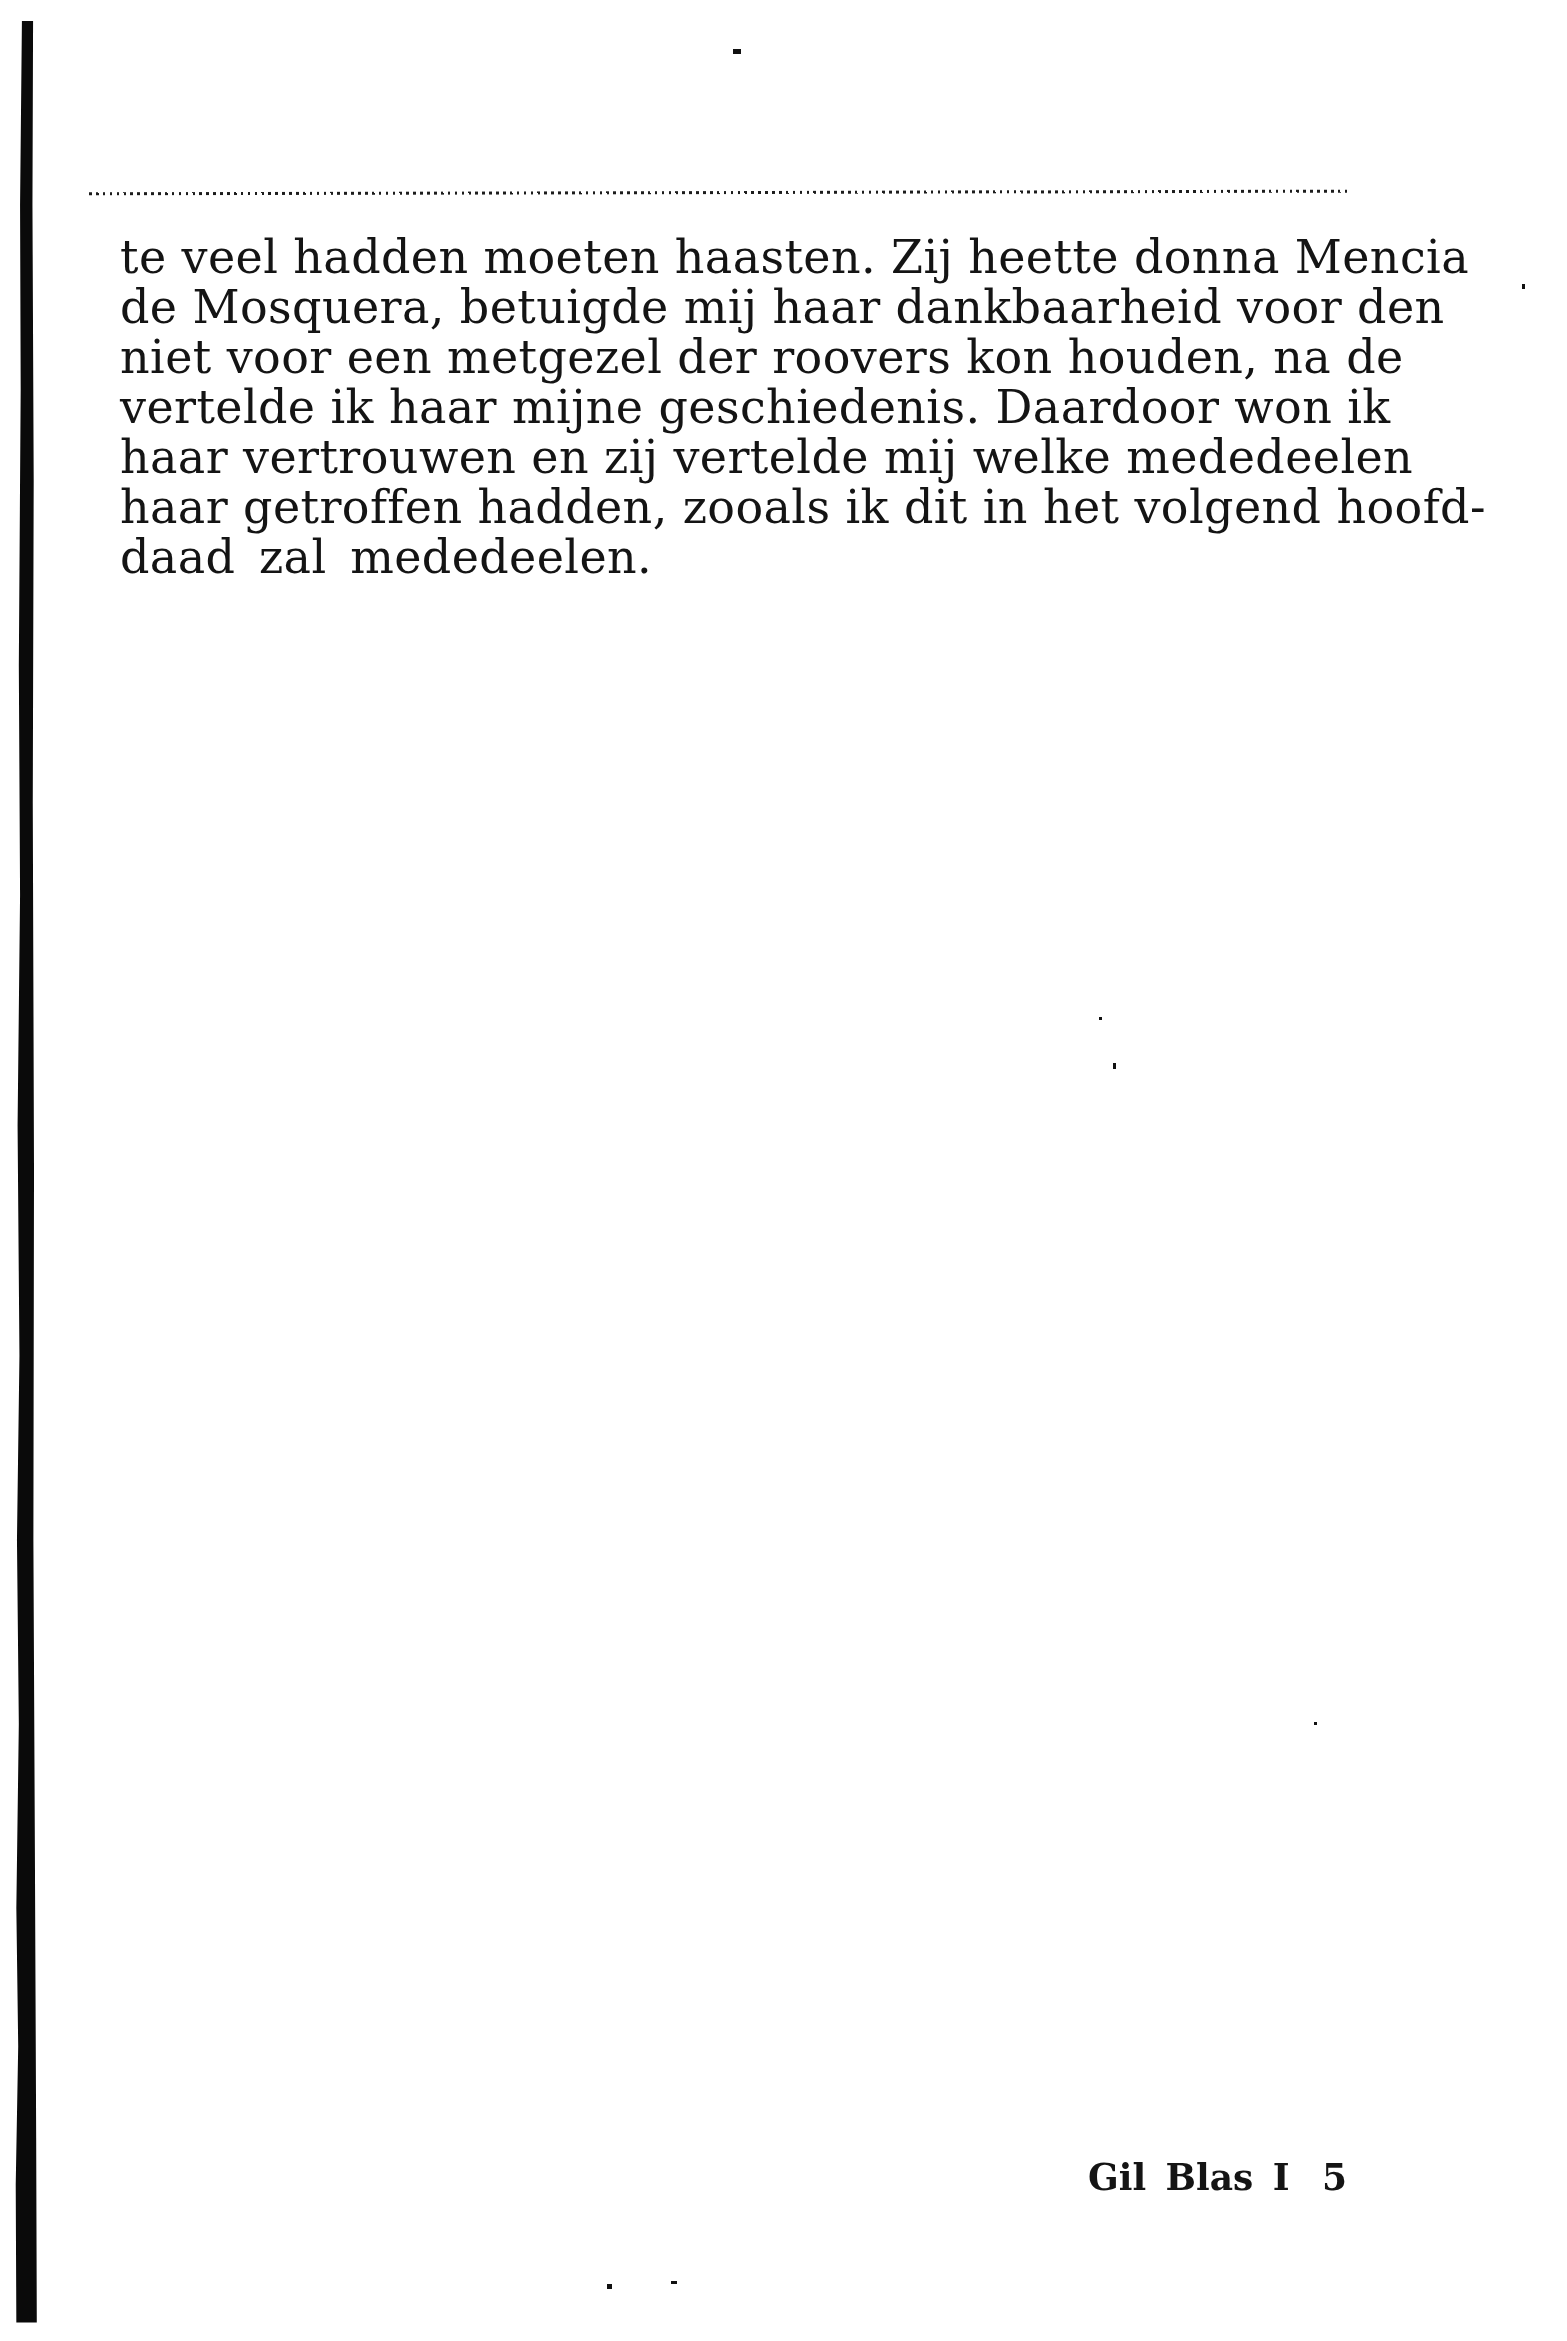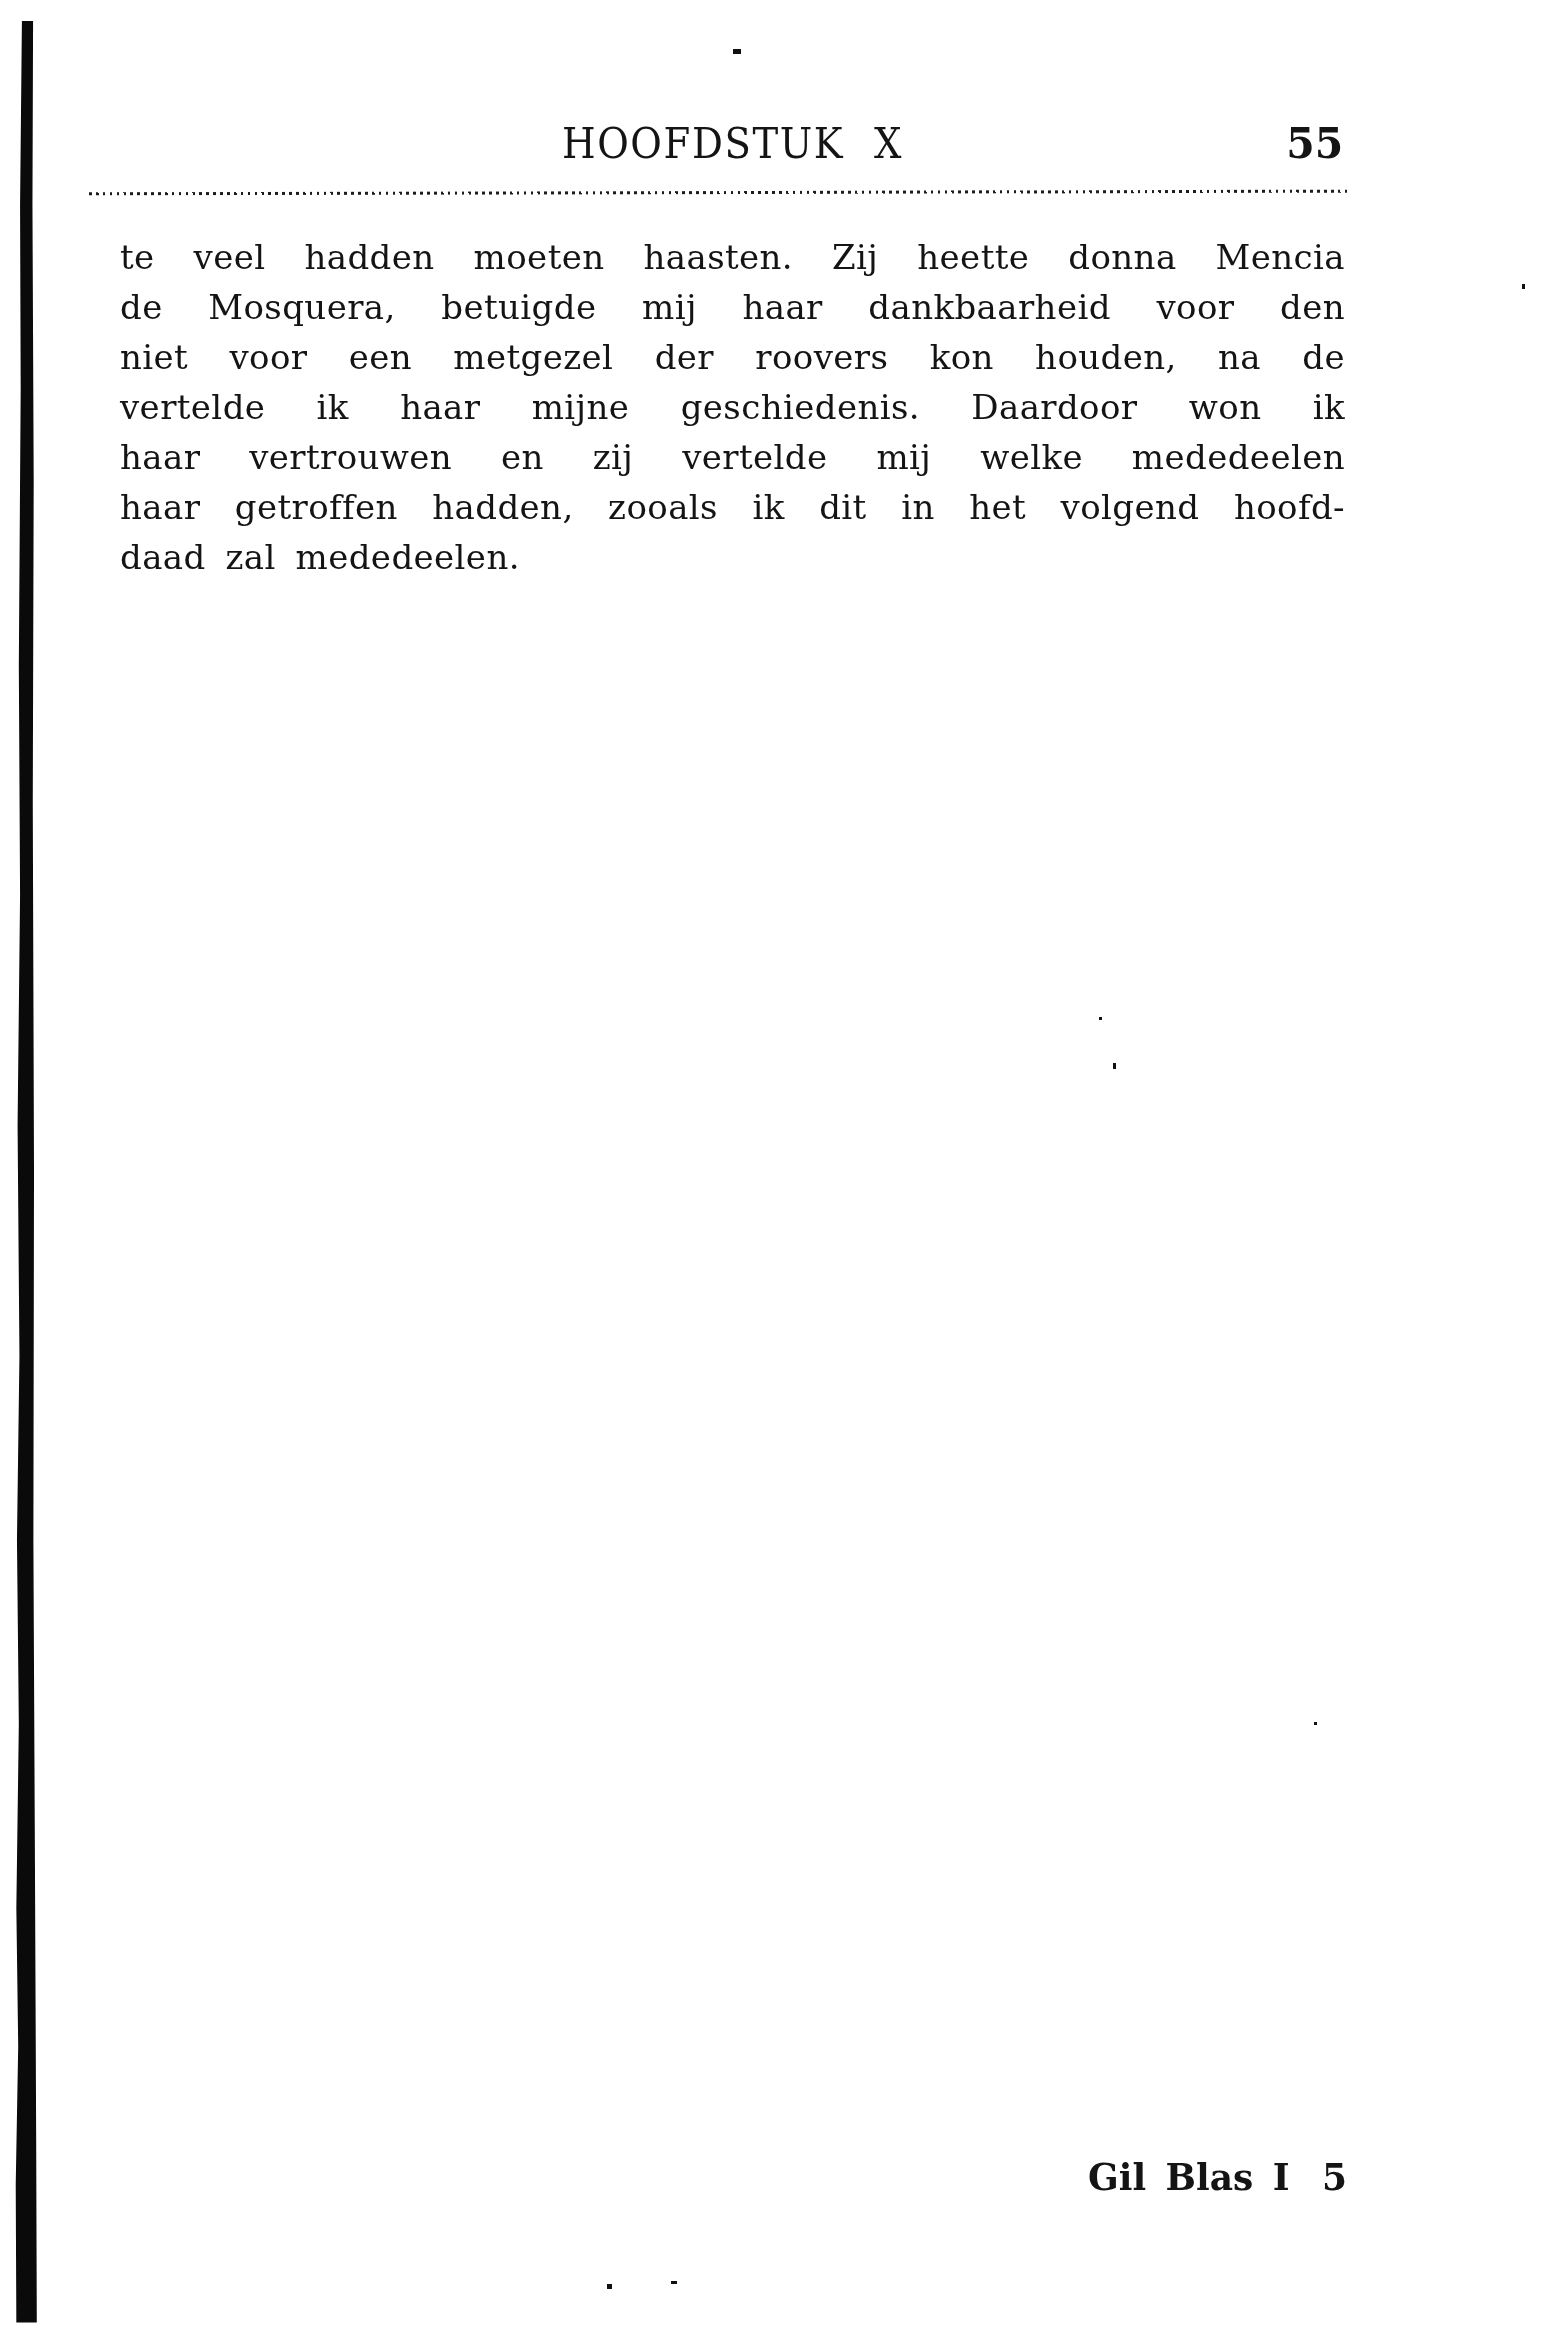--- a/index.html
+++ b/index.html
@@ -70,21 +70,21 @@
       #1c1c1c 0px, #1c1c1c 2.6px,
       transparent 2.6px, transparent 6.9px);
     transform: rotate(-0.12deg);
   }
 
   .paragraph {
     position: absolute;
     left: 120px;
     top: 232px;
     width: 1225px;
-    font-size: 34px;
+    font-size: 46px;
     line-height: 50px;
   }
   .text-line {
     height: 50px;
     text-align: justify;
     text-align-last: justify;
     white-space: nowrap;
     letter-spacing: 0.4px;
   }
   .text-line.last {
@@ -111,24 +111,20 @@
     background: #111111;
   }
 </style>
 </head>
 <body>
 
 <div class="page">
 
   <div class="binding-bar"></div>
 
-  <div class="header-row">
-    <div class="chapter-heading">HOOFDSTUK X</div>
-    <div class="page-number">55</div>
-  </div>
 
   <div class="dotted-rule"></div>
 
   <div class="paragraph">
     <div class="text-line">te veel hadden moeten haasten. Zij heette donna Mencia</div>
     <div class="text-line">de Mosquera, betuigde mij haar dankbaarheid voor den</div>
     <div class="text-line">niet voor een metgezel der roovers kon houden, na de</div>
     <div class="text-line">vertelde ik haar mijne geschiedenis. Daardoor won ik</div>
     <div class="text-line">haar vertrouwen en zij vertelde mij welke mededeelen</div>
     <div class="text-line">haar getroffen hadden, zooals ik dit in het volgend hoofd-</div>

